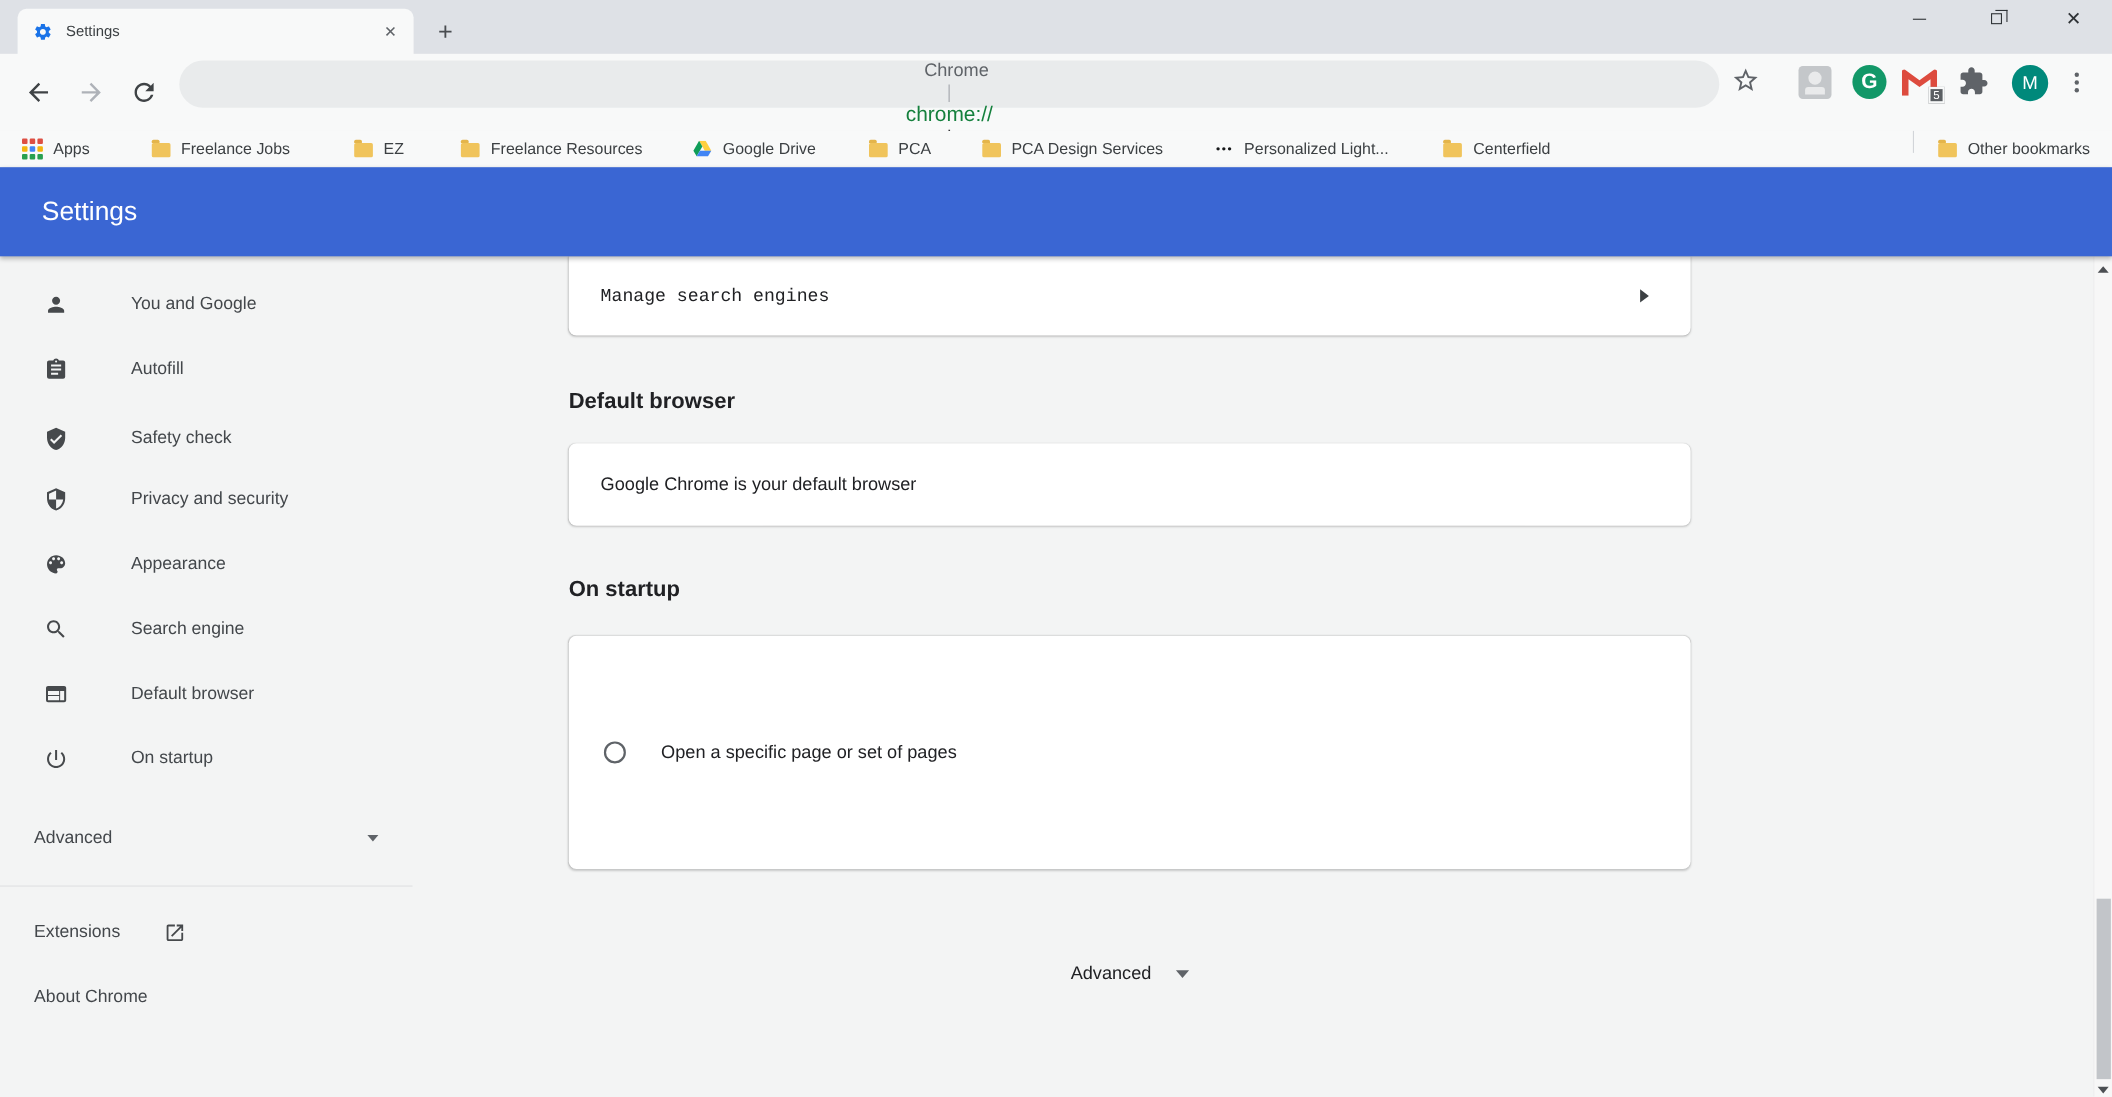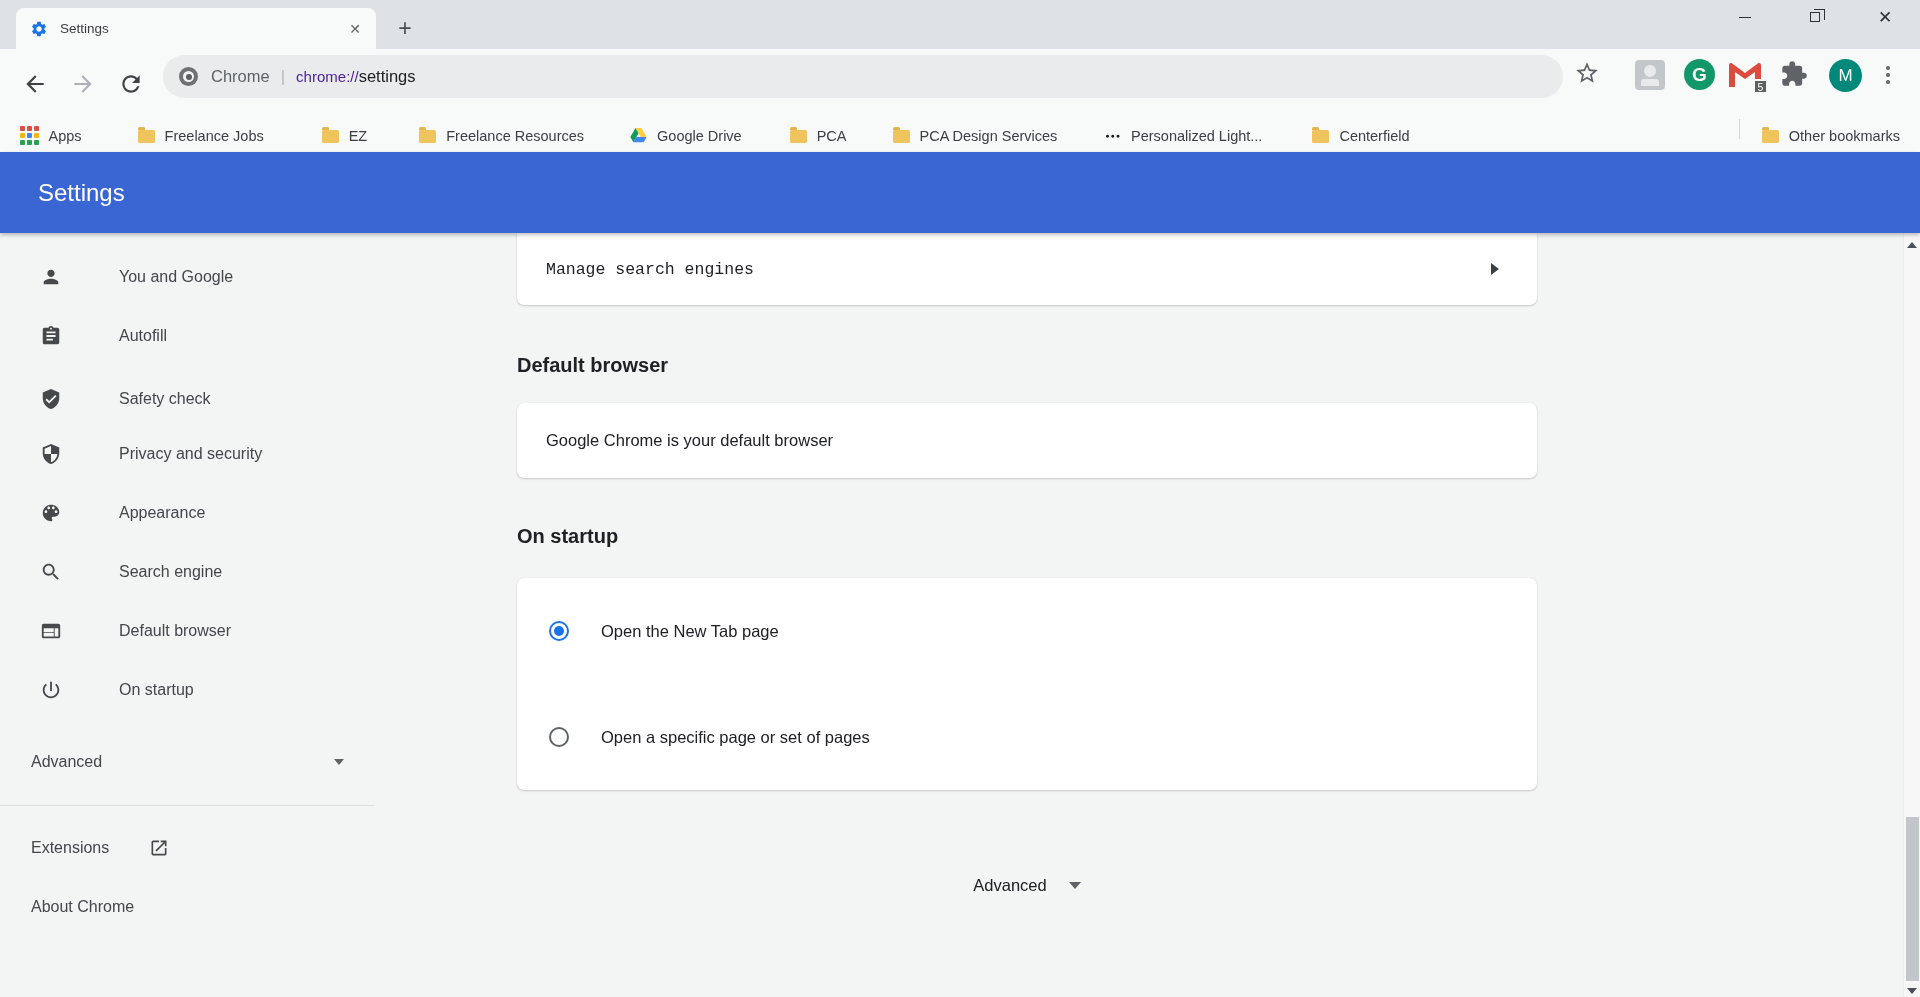--- a/index.html
+++ b/index.html
@@ -21,27 +21,27 @@
   .wb { width:70px; height:34px; display:flex; align-items:center; justify-content:center; color:#2f3337; }
   .wb-min i { display:block; width:12px; height:0; border-top:1.6px solid #2f3337; }
   .wb-max i { display:block; width:10px; height:10px; border:1.4px solid #2f3337; position:relative; background:#dee1e6; }
   .wb-max i::before { content:""; position:absolute; top:-4px; left:3px; width:10px; height:10px; border:1.4px solid #2f3337; border-left:none; border-bottom:none; }
   .wb-close { font-size:17px; }
 
   
   .toolbar { position:absolute; top:49px; left:0; width:100%; height:70px; background:#f8f9f9; }
   .navbtn { position:absolute; top:22px; width:26px; height:26px; }
   .pill { position:absolute; left:163px; top:6px; width:1400px; height:43px; background:#e9ebec; border-radius:22px;
-          display:flex; align-items:center; }
+          display:flex; align-items:center;flex-direction:column; }
   .chrome-logo { margin-left:16px; width:19px; height:19px; border-radius:50%; background:#6e7275; position:relative; }
   .chrome-logo::before { content:""; position:absolute; inset:4px; background:#f1f2f3; border-radius:50%; }
   .chrome-logo::after { content:""; position:absolute; inset:6.5px; background:#5c6063; border-radius:50%; }
   .omni-site { margin-left:13px; font-size:16.5px; color:#5f6368; }
   .omni-sep { margin:0 11px; font-size:17px; color:#b6b9bd; }
-  .omni-scheme { font-size:15px; color:#4c1d95;text-align:center; }
+  .omni-scheme { font-size:19px; color:#15803d;text-align:center; }
   .omni-host { font-size:16.5px; color:#202124; }
   .tb-icon { position:absolute; top:60px; transform:translateY(-49px); }
   .ext-sq { position:absolute; width:30px; height:30px; border-radius:4px; background:#c4c7ca; }
   .ext-sq::before { content:""; position:absolute; top:5px; left:9px; width:12px; height:12px; border-radius:50%; background:#e9eaeb; }
   .ext-sq::after { content:""; position:absolute; bottom:4px; left:6px; width:18px; height:7px; border-radius:3px 3px 0 0; background:#e9eaeb; }
   .ext-g { position:absolute; width:31px; height:31px; border-radius:50%; background:#129868; color:#fff; font-size:19px;
            font-weight:bold; display:flex; align-items:center; justify-content:center; }
   .ext-gmail { position:absolute; width:32px; height:24px; }
   .gmail-badge { position:absolute; right:-7px; bottom:-7px; width:15px; height:15px; background:#5b5f63; color:#fff;
                  font-size:10.5px; display:flex; align-items:center; justify-content:center; border:2px solid #f8f9f9; }
@@ -329,24 +329,20 @@
       <div class="card card2">
         <div class="card-row row-pad">
           <span>Google Chrome is your default browser</span>
         </div>
       </div>
 
       <h2 class="sect-head head2">On startup</h2>
 
       <div class="card card3">
         <div class="radio-row">
-          <span class="radio sel"></span>
-          <span class="radio-label">Open the New Tab page</span>
-        </div>
-        <div class="radio-row">
           <span class="radio"></span>
           <span class="radio-label">Open a specific page or set of pages</span>
         </div>
       </div>
 
       <div class="adv-expander">
         <span class="adv-exp-label">Advanced</span>
         <span class="caret-down"></span>
       </div>
 

